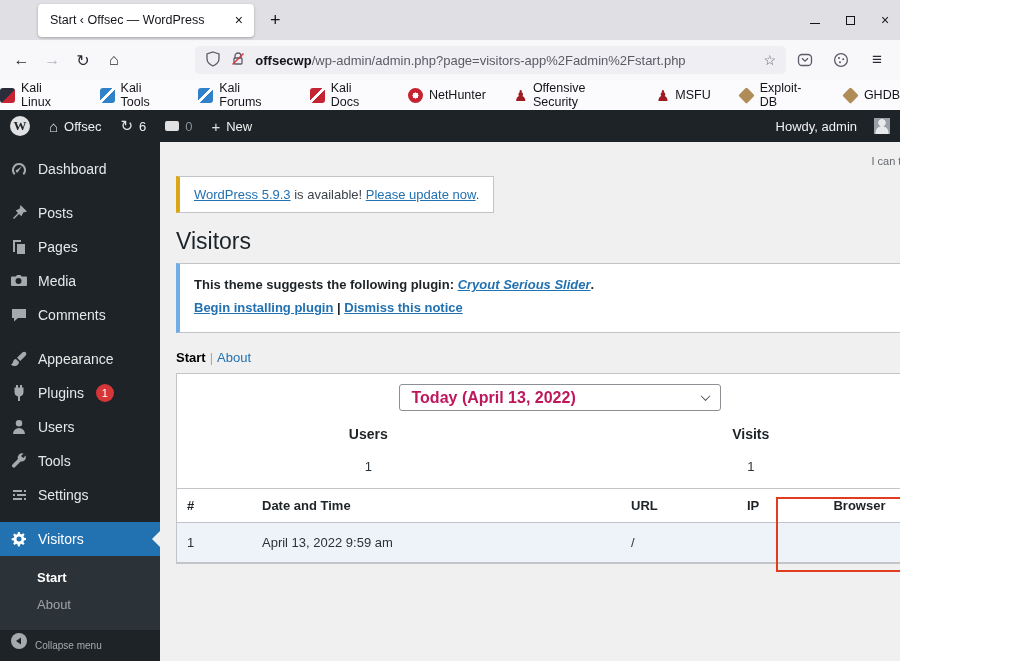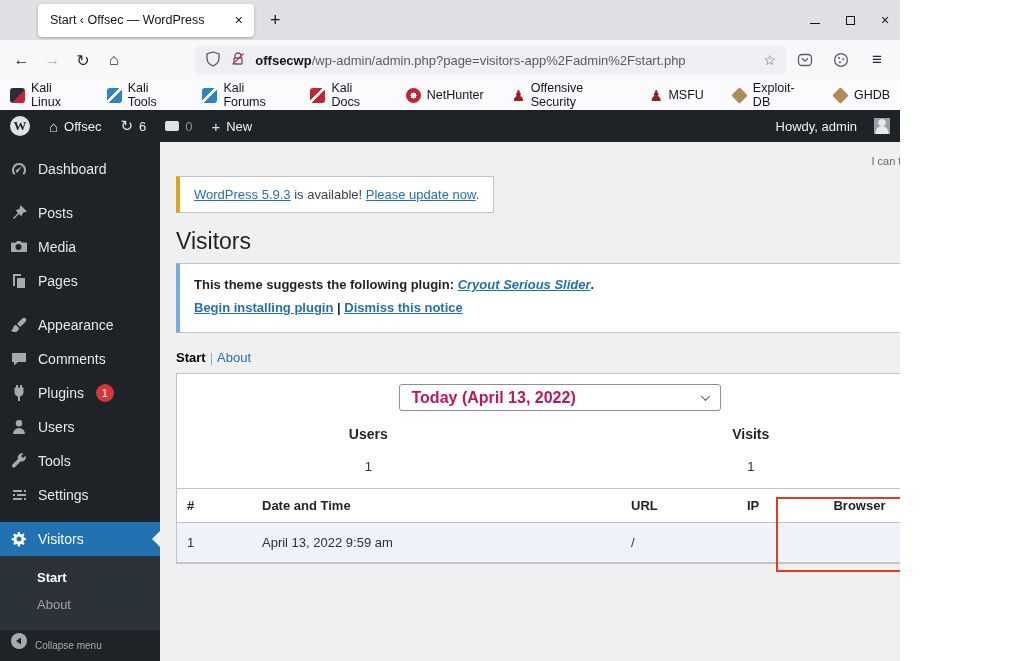--- a/index.html
+++ b/index.html
@@ -26,21 +26,21 @@
   .nav-btn.disabled { color:#b6b5bf; }
   #urlbar { width:658px; margin-left:64px; height:28px; background:#efeef3; border-radius:5px;
             display:flex; align-items:center; padding:0 10px; gap:9px; font-size:13px; }
   .url-text { flex:1; white-space:nowrap; overflow:hidden; color:#5b5b66; }
   .url-host { color:#15141a; font-weight:600; }
   .star { color:#5b5b66; font-size:14px; }
   .nav-right { margin-left:auto; display:flex; align-items:center; gap:6px; }
   .menu-glyph { font-size:17px; color:#2b2a33; }
 
   
-  #bookmarks { height:30px; background:#fbfafd; display:flex; align-items:center; padding:0 10px; gap:28px;
+  #bookmarks { height:30px; background:#fbfafd; display:flex; align-items:center; padding:0 0; gap:28px;
                font-size:12.5px; color:#15141a; }
   .bm { display:flex; align-items:center; gap:6px; }
   .fav { width:15px; height:15px; border-radius:3px; flex-shrink:0; }
   .fav-kali-dark  { background:linear-gradient(135deg,#2b2e3a 55%,#c62332 55%); }
   .fav-kali-blue  { background:linear-gradient(135deg,#2f81c9 42%,#fff 42%,#fff 55%,#2f81c9 55%); }
   .fav-kali-red   { background:linear-gradient(135deg,#c62332 42%,#fff 42%,#fff 55%,#c62332 55%); }
   .fav-ring       { background:radial-gradient(circle,#fff 27%,#c62332 30%,#c62332 72%,#fbfafd 75%); border-radius:50%; }
   .fav-pawn { background:none; color:#9e1b22; font-size:15px; line-height:15px; text-align:center; width:13px; }
   .fav-bug  { background:#b08d57; transform:rotate(45deg) scale(.78); border-radius:2px; }
 
@@ -250,41 +250,41 @@
           <span>Dashboard</span>
         </div>
         <div class="mi gap">
           <svg viewBox="0 0 20 20" fill="#a7aaad">
               <path d="M11.5 2 18 8.5l-3.7.9-1.9 3.9-2.4-2.4L5 16l-1-1 5-5.1-2.3-2.3 3.9-1.9z"></path>
             </svg>
           <span>Posts</span>
         </div>
         <div class="mi">
           <svg viewBox="0 0 20 20" fill="#a7aaad">
+              <path d="M4 3h8v2H6v10H4V3zm4 4h8v10H8V7z"></path>
+            </svg>
+          <span>Pages</span>
+        </div>
+        <div class="mi">
+          <svg viewBox="0 0 20 20" fill="#a7aaad">
               <path fill-rule="evenodd" d="M3 5.5h4l1-1.5h3.5l1 1.5H17a1 1 0 0 1 1 1V14a1 1 0 0 1-1 1H3a1 1 0 0 1-1-1V6.5a1 1 0 0 1 1-1zm6.5 7.5a3 3 0 1 0 0-6 3 3 0 0 0 0 6z"></path>
             </svg>
           <span>Media</span>
         </div>
         <div class="mi">
           <svg viewBox="0 0 20 20" fill="#a7aaad">
-              <path d="M4 3h8v2H6v10H4V3zm4 4h8v10H8V7z"></path>
-            </svg>
-          <span>Pages</span>
+              <path d="M3 4h14v9H9l-4 3.5V13H3V4z"></path>
+            </svg>
+          <span>Comments</span>
         </div>
         <div class="mi gap">
           <svg viewBox="0 0 20 20" fill="#a7aaad">
               <path d="M16.7 3.3c-1.2-1.2-2.6-.6-3.6.4L8 8.8l3.2 3.2 5.1-5.1c1-1 1.6-2.4.4-3.6zM7 10c-1.7 0-2.5 1.3-2.9 2.8-.3 1.2-.8 2-2.1 2.7 1 1 2.6 1.5 4 1.5 2.2 0 4-1.8 4-4L7 10z"></path>
             </svg>
           <span>Appearance</span>
-        </div>
-        <div class="mi">
-          <svg viewBox="0 0 20 20" fill="#a7aaad">
-              <path d="M3 4h14v9H9l-4 3.5V13H3V4z"></path>
-            </svg>
-          <span>Comments</span>
         </div>
         <div class="mi">
           <svg viewBox="0 0 20 20" fill="#a7aaad">
               <path d="M13 4.5V2h-2v2.5H9V2H7v2.5H5.5V9a4.5 4.5 0 0 0 3.5 4.4V18h2v-4.6A4.5 4.5 0 0 0 14.5 9V4.5z"></path>
             </svg>
           <span>Plugins</span>
           <span class="badge">1</span>
         </div>
         <div class="mi">
           <svg viewBox="0 0 20 20" fill="#a7aaad">

